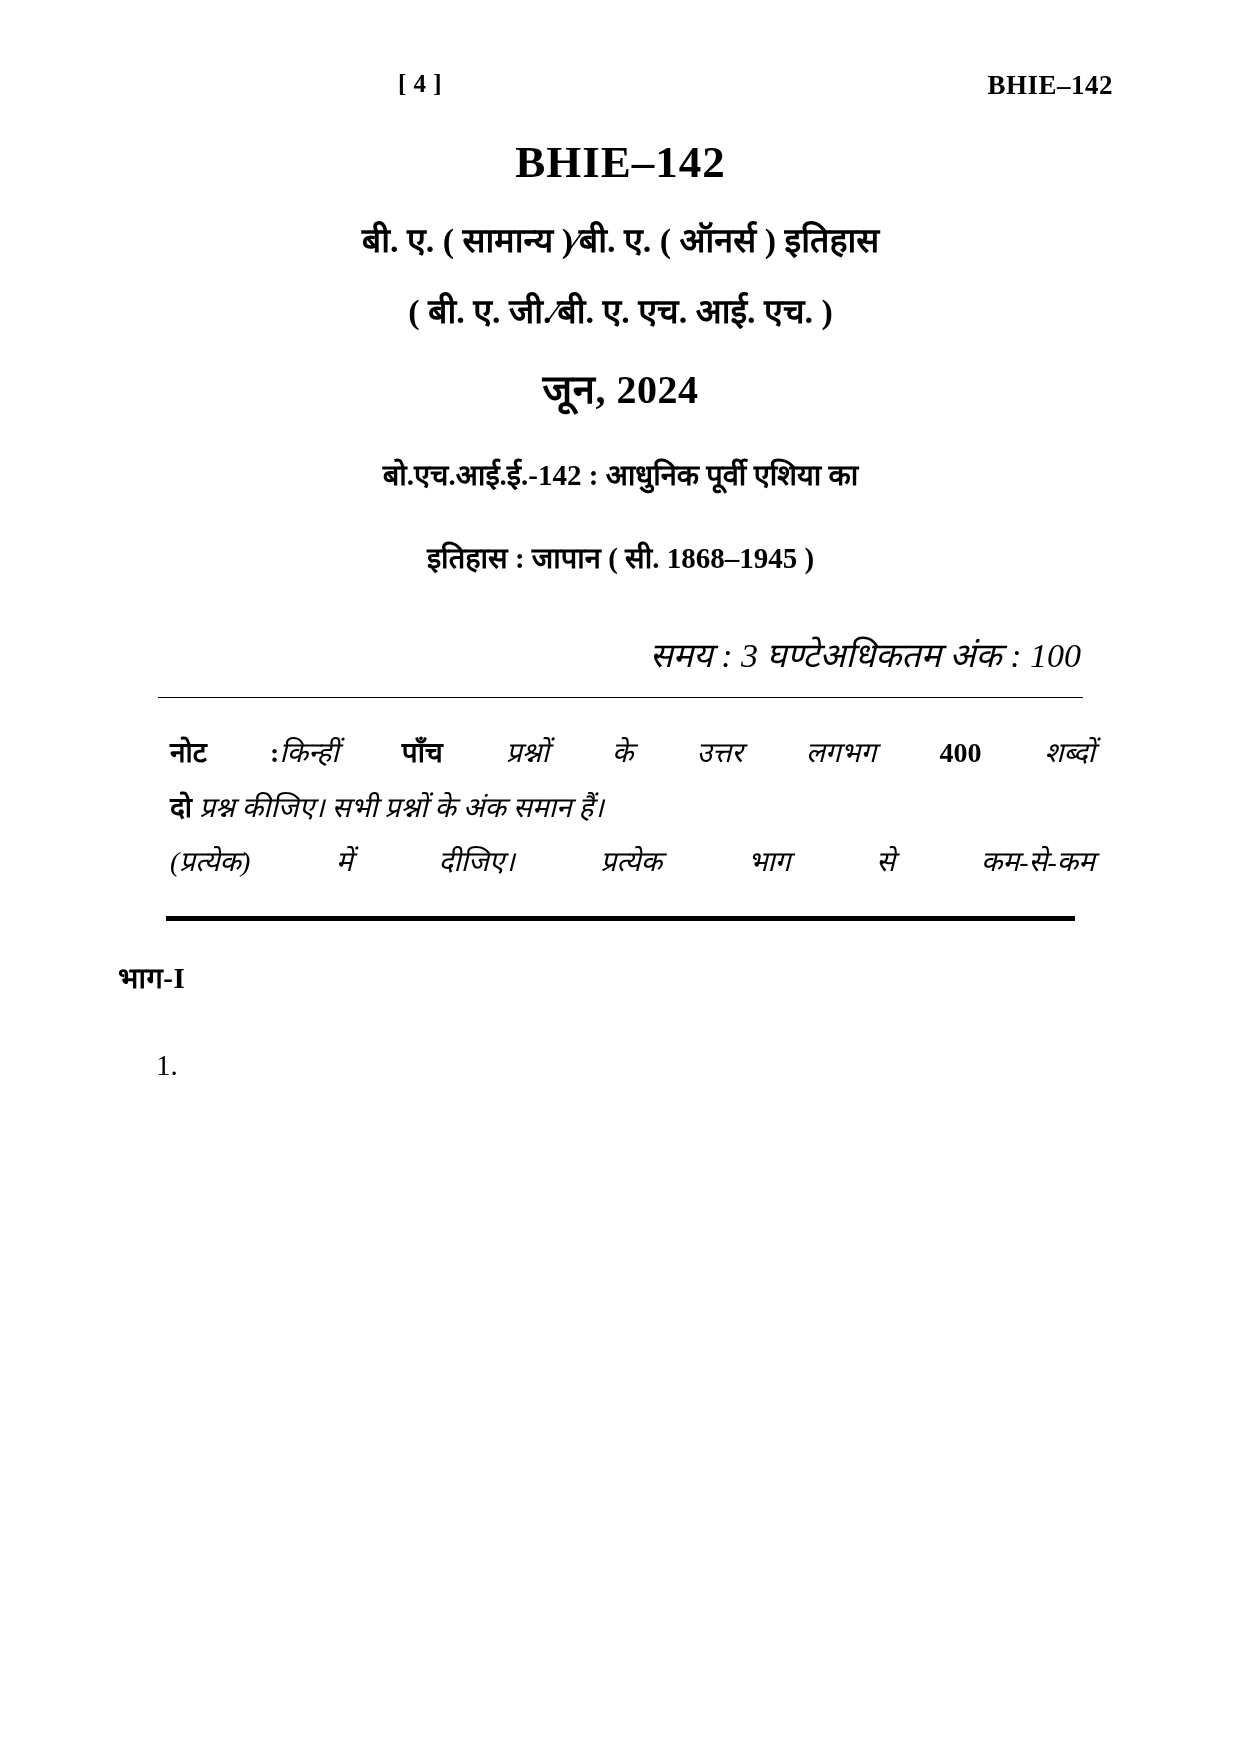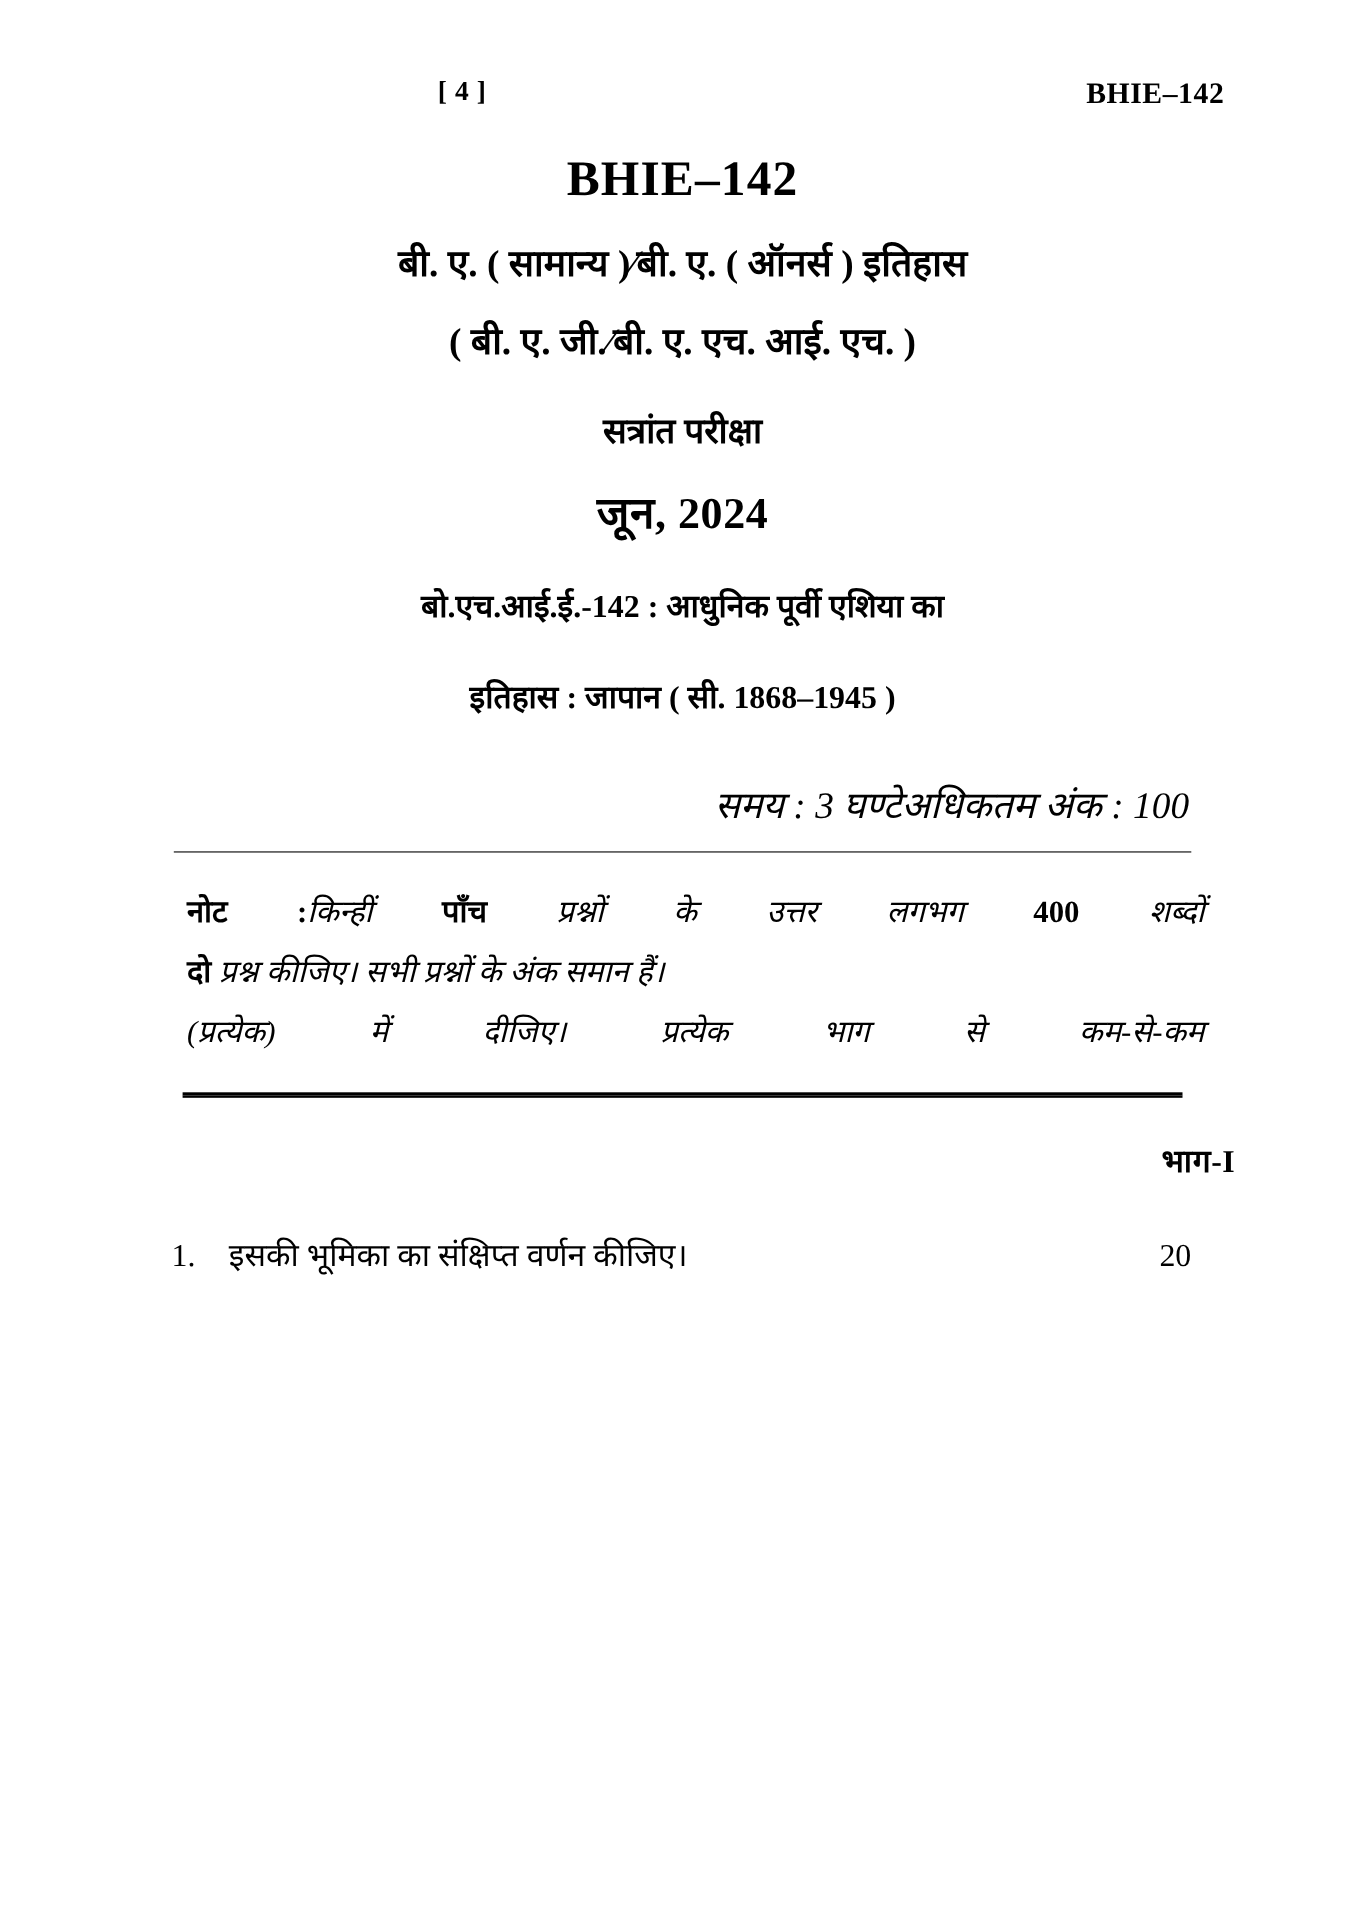--- a/index.html
+++ b/index.html
@@ -135,21 +135,21 @@
   .rule-double {
     margin: 26px 48px 0 48px;
     border-top: 3px solid #000;
     border-bottom: 2px solid #000;
     height: 5px;
     box-sizing: border-box;
   }
 
   
   .section-head {
-    text-align: right;
+    text-align: left;
     font-size: 29px;
     font-weight: bold;
     margin-top: 36px;
     letter-spacing: 0.5px;
   }
 
   
   .q-list {
     margin-top: 40px;
     padding: 0 26px 0 38px;
@@ -192,21 +192,20 @@
 
   <div class="runhead">
     <span class="page-no">[ 4 ]</span>
     <span class="course-code">BHIE–142</span>
   </div>
 
   <div class="title-block">
     <div class="doc-code">BHIE–142</div>
     <div class="prog-line">बी. ए. ( सामान्य )⁄बी. ए. ( ऑनर्स ) इतिहास</div>
     <div class="prog-line2">( बी. ए. जी.⁄बी. ए. एच. आई. एच. )</div>
-    <div class="exam-line">सत्रांत परीक्षा</div>
     <div class="session-line">जून, 2024</div>
     <div class="paper-title">बो.एच.आई.ई.-142 : आधुनिक पूर्वी एशिया का</div>
     <div class="paper-title" style="">इतिहास : जापान ( सी. 1868–1945 )</div>
   </div>
 
   <div class="meta-row">
     <span>समय : 3 घण्टे</span>
     <span>अधिकतम अंक : 100</span>
   </div>
 
@@ -219,21 +218,17 @@
   </div>
 
   <div class="rule-double"></div>
 
   <div class="section-head">भाग-I</div>
 
   <div class="q-list">
     <div class="q-item">
       <span class="q-num">1.</span>
       <span class="q-body">
-        <span class="q-marks-row">
-          <span>इसकी भूमिका का संक्षिप्त वर्णन कीजिए।</span>
-          <span class="q-marks">20</span>
-        </span>
       </span>
     </div>
   </div>
 
 </div>
 
 </body></html>

